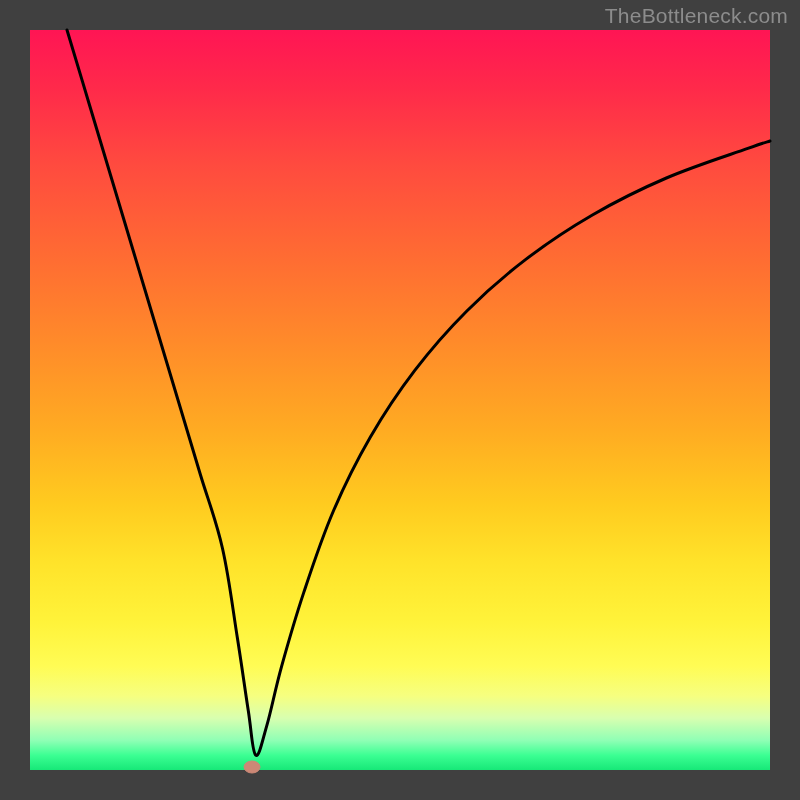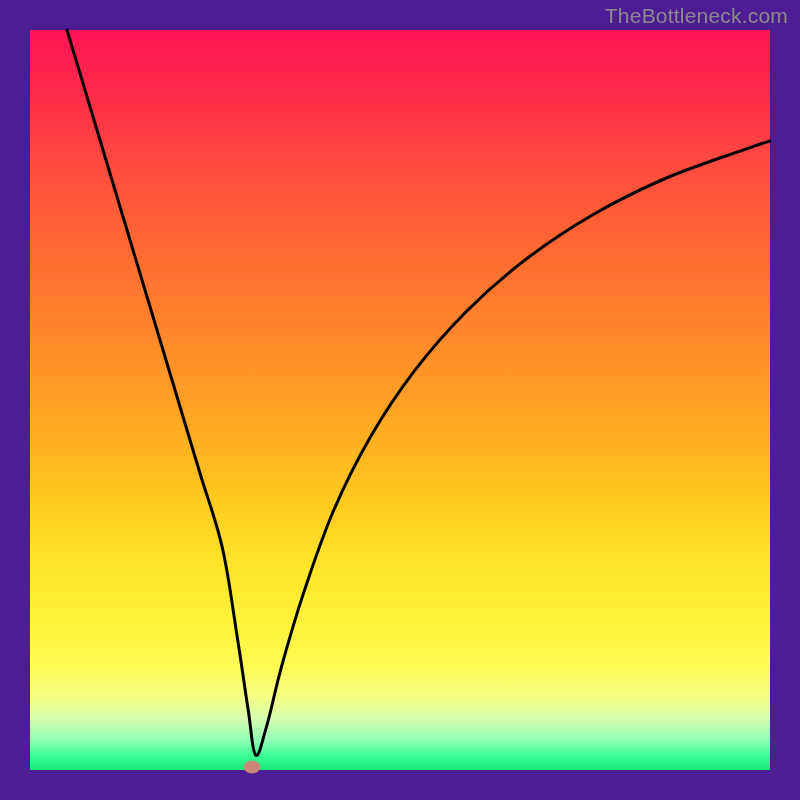--- a/index.html
+++ b/index.html
@@ -10,21 +10,21 @@
     background: #000;
     overflow: hidden;
     font-family: Arial, Helvetica, sans-serif;
   }
   .frame {
     position: absolute;
     top: 0;
     left: 0;
     width: 800px;
     height: 800px;
-    background: #4c1d95;
+    background: #404040;
   }
   .plot-area {
     position: absolute;
     top: 30px;
     left: 30px;
     width: 740px;
     height: 740px;
     background: linear-gradient(to bottom,
       #ff1554 0%,
       #ff2a4a 8%,

